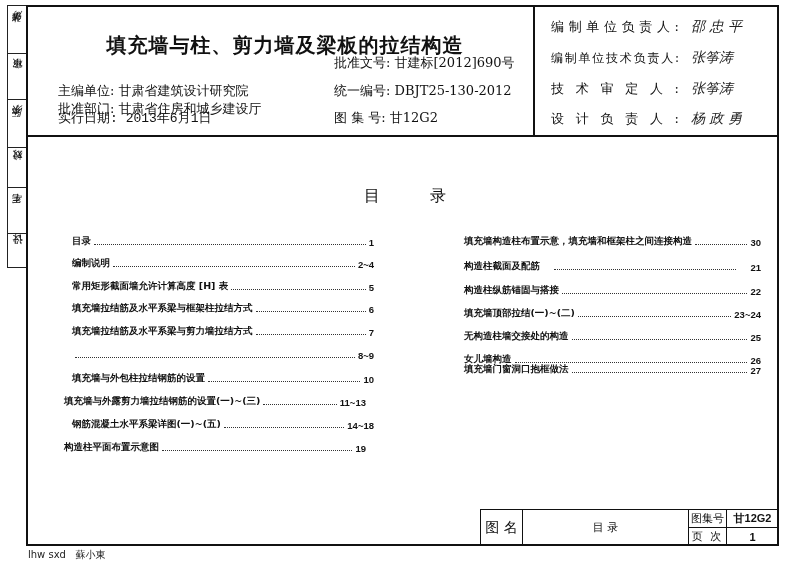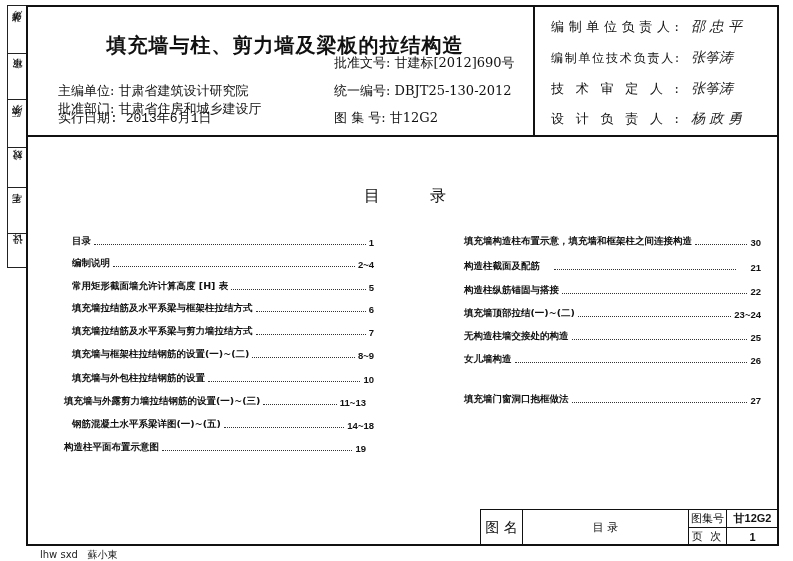--- a/index.html
+++ b/index.html
@@ -124,21 +124,20 @@
       <span class="t">填充墙拉结筋及水平系梁与框架柱拉结方式</span>
       <span class="d"></span>
       <span class="p">6</span>
     </div>
   <div class="toc-row" style="left:72px;top:324px;width:302px;">
       <span class="t">填充墙拉结筋及水平系梁与剪力墙拉结方式</span>
       <span class="d"></span>
       <span class="p">7</span>
     </div>
   <div class="toc-row" style="left:72px;top:347px;width:302px;">
-      <span class="t">填充墙与框架柱拉结钢筋的设置(一)~(二)</span>
       <span class="d"></span>
       <span class="p">8~9</span>
     </div>
   <div class="toc-row" style="left:72px;top:371px;width:302px;">
       <span class="t">填充墙与外包柱拉结钢筋的设置</span>
       <span class="d"></span>
       <span class="p">10</span>
     </div>
   <div class="toc-row" style="left:64px;top:394px;width:302px;">
       <span class="t">填充墙与外露剪力墙拉结钢筋的设置(一)~(三)</span>
@@ -181,29 +180,29 @@
   <div class="toc-row" style="left:464px;top:329px;width:297px;">
       <span class="t">无构造柱墙交接处的构造</span>
       <span class="d"></span>
       <span class="p">25</span>
     </div>
   <div class="toc-row" style="left:464px;top:352px;width:297px;">
       <span class="t">女儿墙构造</span>
       <span class="d"></span>
       <span class="p">26</span>
     </div>
-  <div class="toc-row" style="left:464px;top:392px;width:297px;">
+  <div class="toc-row" style="left:464px;top:362px;width:297px;">
       <span class="t">填充墙门窗洞口抱框做法</span>
       <span class="d"></span>
       <span class="p">27</span>
     </div>
 </div>
 
 <div class="abs tb">
   <div class="tb-cell" style="left:0;top:0;width:42px;height:35px;border-right:1.2px solid #111;font-size:14px;">图 名</div>
   <div class="tb-cell" style="left:42px;top:0;width:166px;height:35px;border-right:1.2px solid #111;font-size:11px;">目 录</div>
   <div class="tb-cell" style="left:208px;top:0;width:38px;height:18px;border-right:1.2px solid #111;border-bottom:1.2px solid #111;font-size:11px;font-family:'DejaVu Sans',sans-serif;">图集号</div>
   <div class="tb-cell" style="left:246px;top:0;width:51px;height:18px;border-bottom:1.2px solid #111;font-size:11px;font-family:'Liberation Sans',sans-serif;font-weight:bold;">甘12G2</div>
   <div class="tb-cell" style="left:208px;top:18px;width:38px;height:17px;border-right:1.2px solid #111;font-size:11px;letter-spacing:2px;">页 次</div>
   <div class="tb-cell" style="left:246px;top:18px;width:51px;height:17px;font-size:11px;font-family:'Liberation Sans',sans-serif;font-weight:bold;">1</div>
 </div>
 
-<div class="abs footer" style="white-space:pre;margin-left:12px;">lhw sxd   蘇小東</div>
+<div class="abs footer" style="white-space:pre;">lhw sxd   蘇小東</div>
 
 </body></html>

